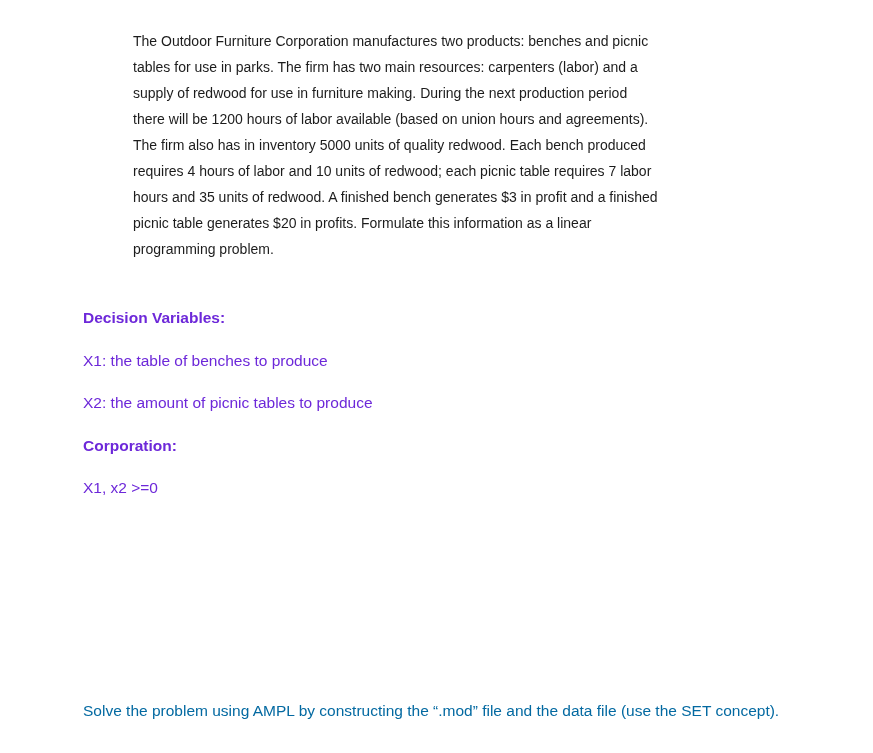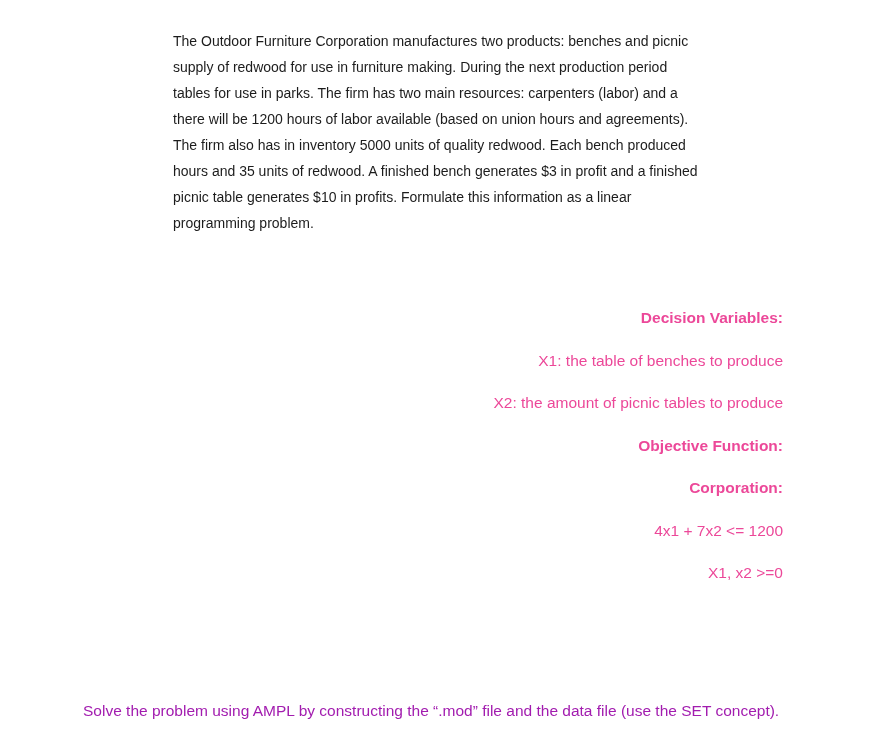--- a/index.html
+++ b/index.html
@@ -19,71 +19,68 @@
     position: absolute;
     left: 133px;
     top: 28px;
     width: 575px;
     font-size: 14px;
     line-height: 26px;
     color: #1c1c1c;
   }
   .statement-line {
     white-space: nowrap;
-    margin-left: 40px;
   }
   .solution-block {
     position: absolute;
     left: 83px;
     top: 308px;
     width: 700px;
     font-size: 15.5px;
-    color: #ec4899;
-    text-align: right;
+    color: #6d28d9;
   }
   .sol-line {
     line-height: 20px;
     margin-bottom: 22.5px;
     white-space: nowrap;
   }
   .sol-heading {
     font-weight: bold;
   }
   .instruction-line {
     position: absolute;
     left: 83px;
     top: 701px;
     width: 775px;
     font-size: 15.5px;
     line-height: 20px;
-    color: #a21caf;
+    color: #0369a1;
     white-space: nowrap;
   }
 </style>
 </head>
 <body>
 
 <div class="page">
 
   <div class="problem-statement">
     <div class="statement-line">The Outdoor Furniture Corporation manufactures two products: benches and picnic</div>
+    <div class="statement-line">tables for use in parks. The firm has two main resources: carpenters (labor) and a</div>
     <div class="statement-line">supply of redwood for use in furniture making. During the next production period</div>
-    <div class="statement-line">tables for use in parks. The firm has two main resources: carpenters (labor) and a</div>
     <div class="statement-line">there will be 1200 hours of labor available (based on union hours and agreements).</div>
     <div class="statement-line">The firm also has in inventory 5000 units of quality redwood. Each bench produced</div>
+    <div class="statement-line">requires 4 hours of labor and 10 units of redwood; each picnic table requires 7 labor</div>
     <div class="statement-line">hours and 35 units of redwood. A finished bench generates $3 in profit and a finished</div>
-    <div class="statement-line">picnic table generates $10 in profits. Formulate this information as a linear</div>
+    <div class="statement-line">picnic table generates $20 in profits. Formulate this information as a linear</div>
     <div class="statement-line">programming problem.</div>
   </div>
 
   <div class="solution-block">
     <div class="sol-line sol-heading">Decision Variables:</div>
     <div class="sol-line">X1: the table of benches to produce</div>
     <div class="sol-line">X2: the amount of picnic tables to produce</div>
-    <div class="sol-line sol-heading">Objective Function:</div>
     <div class="sol-line sol-heading">Corporation:</div>
-    <div class="sol-line">4x1 + 7x2 &lt;= 1200</div>
     <div class="sol-line">X1, x2 &gt;=0</div>
   </div>
 
   <div class="instruction-line">Solve the problem using AMPL by constructing the “.mod” file and the data file (use the SET concept).</div>
 
 </div>
 
 </body></html>

